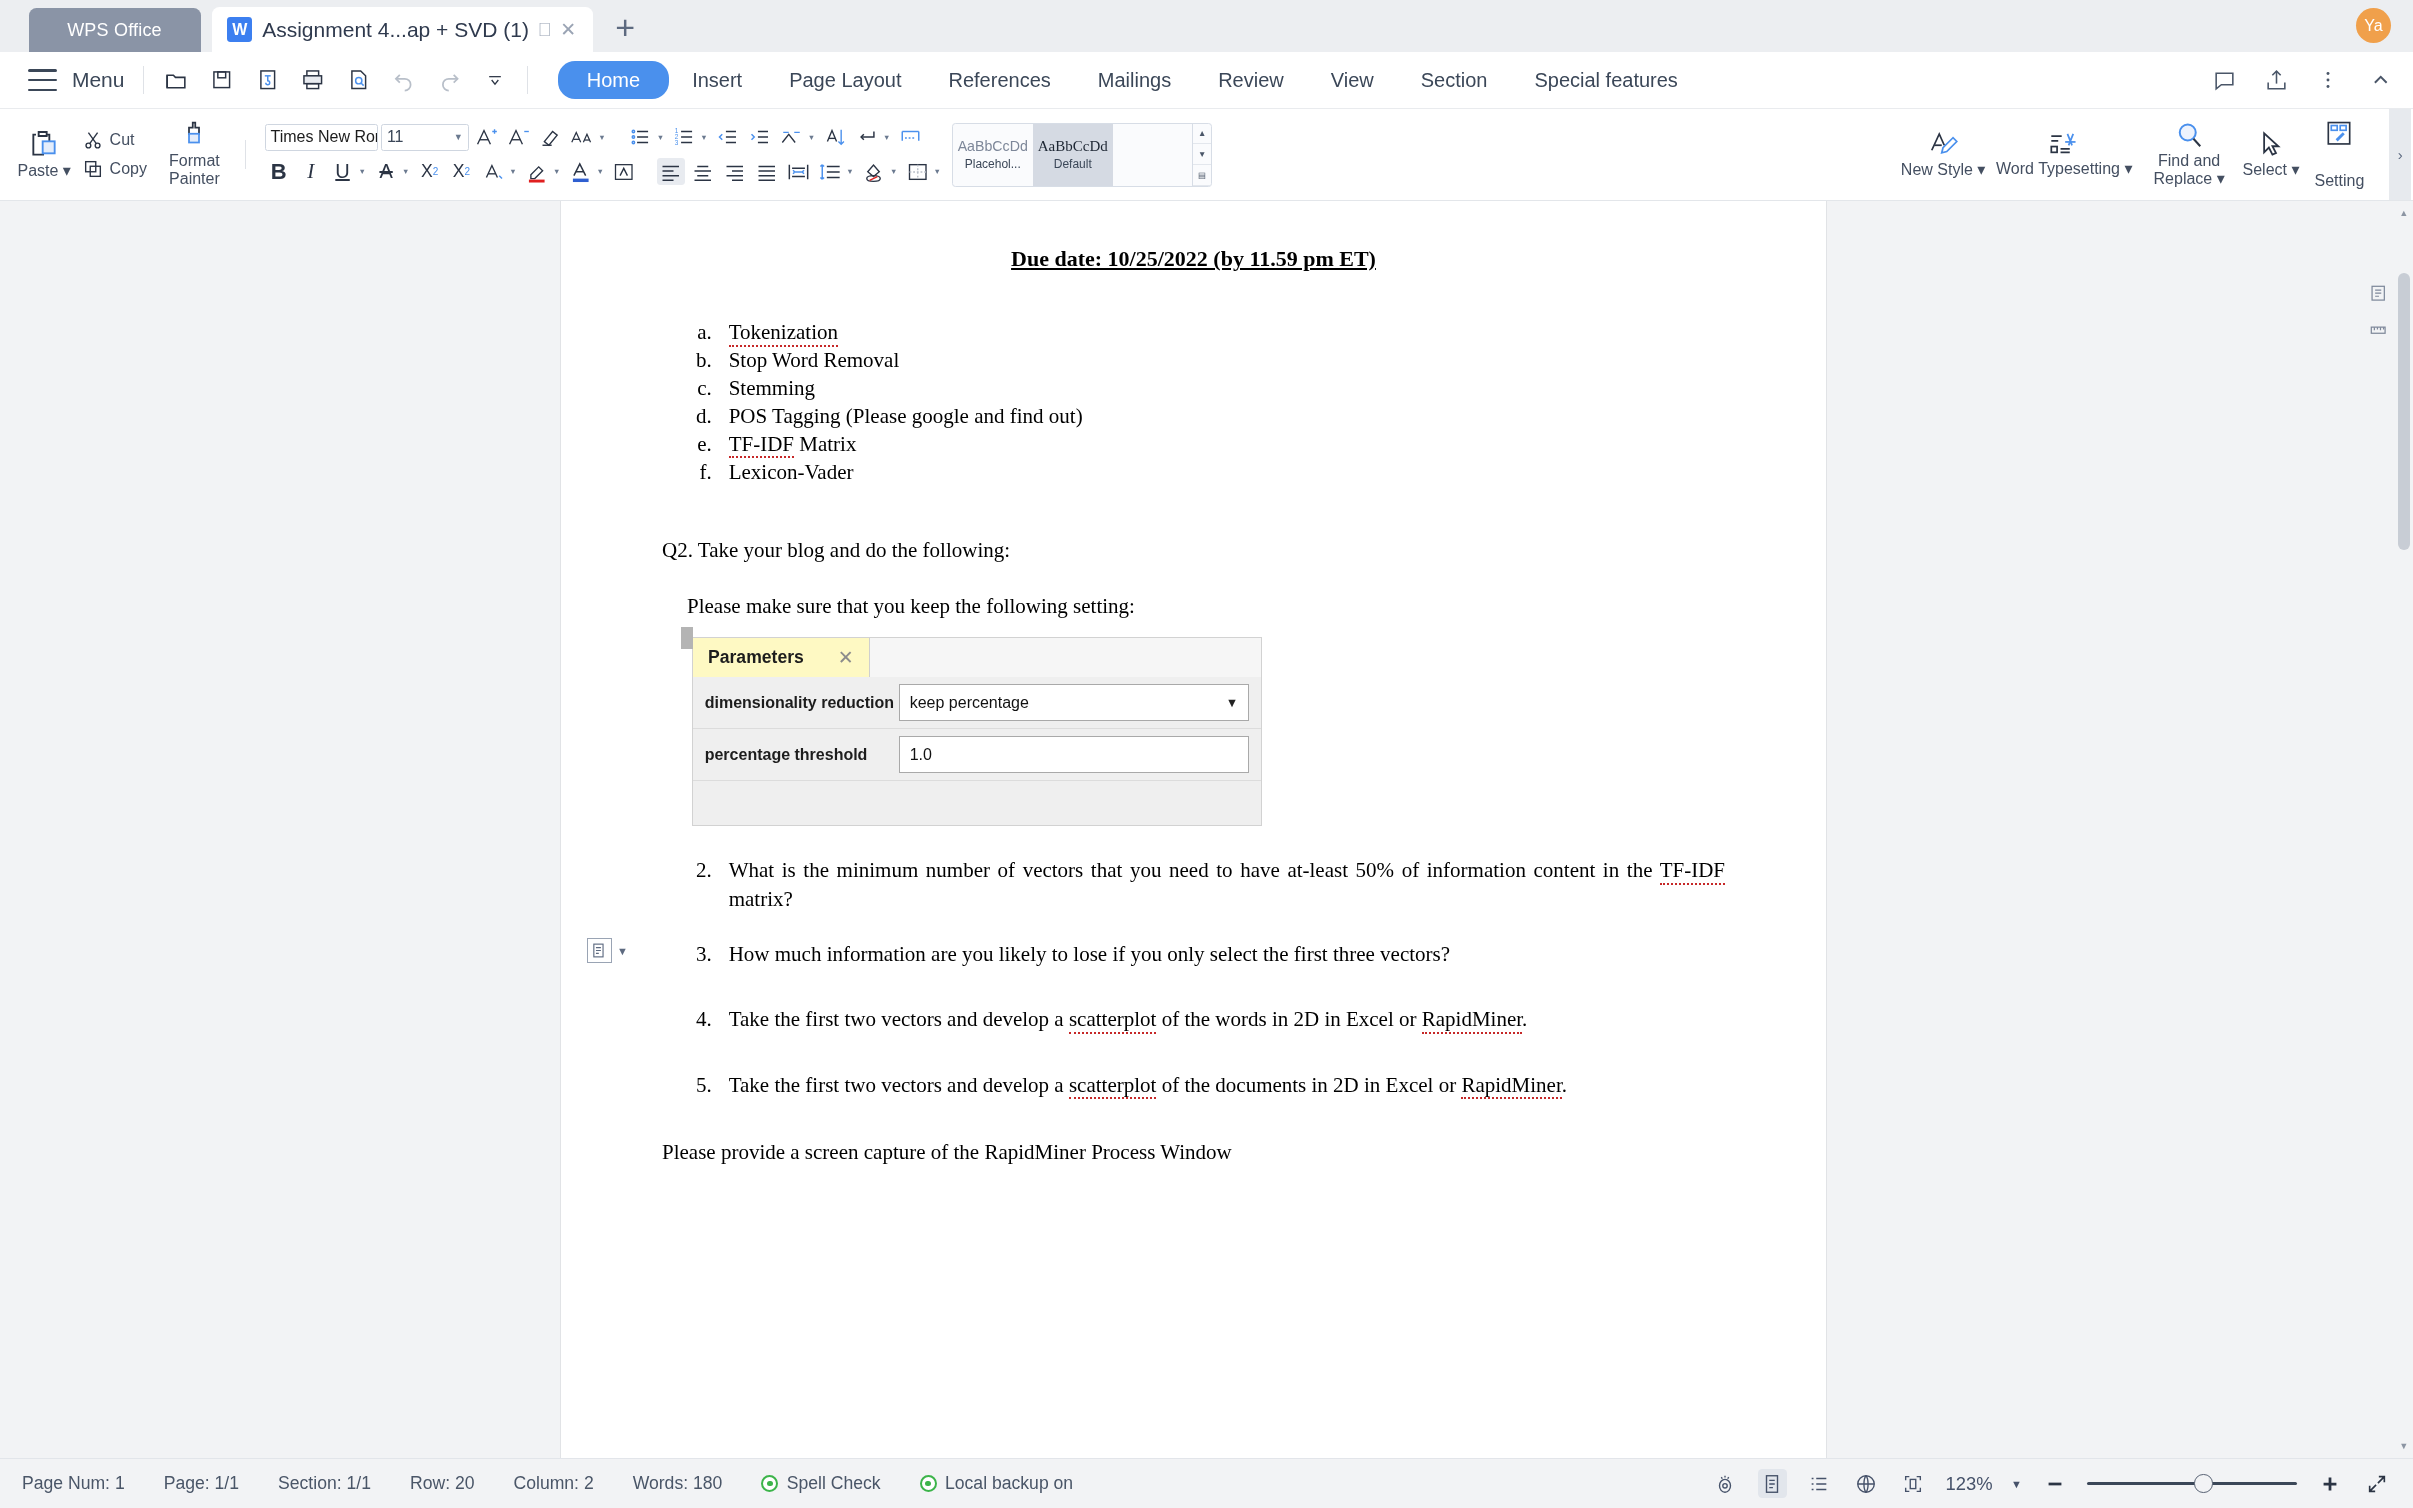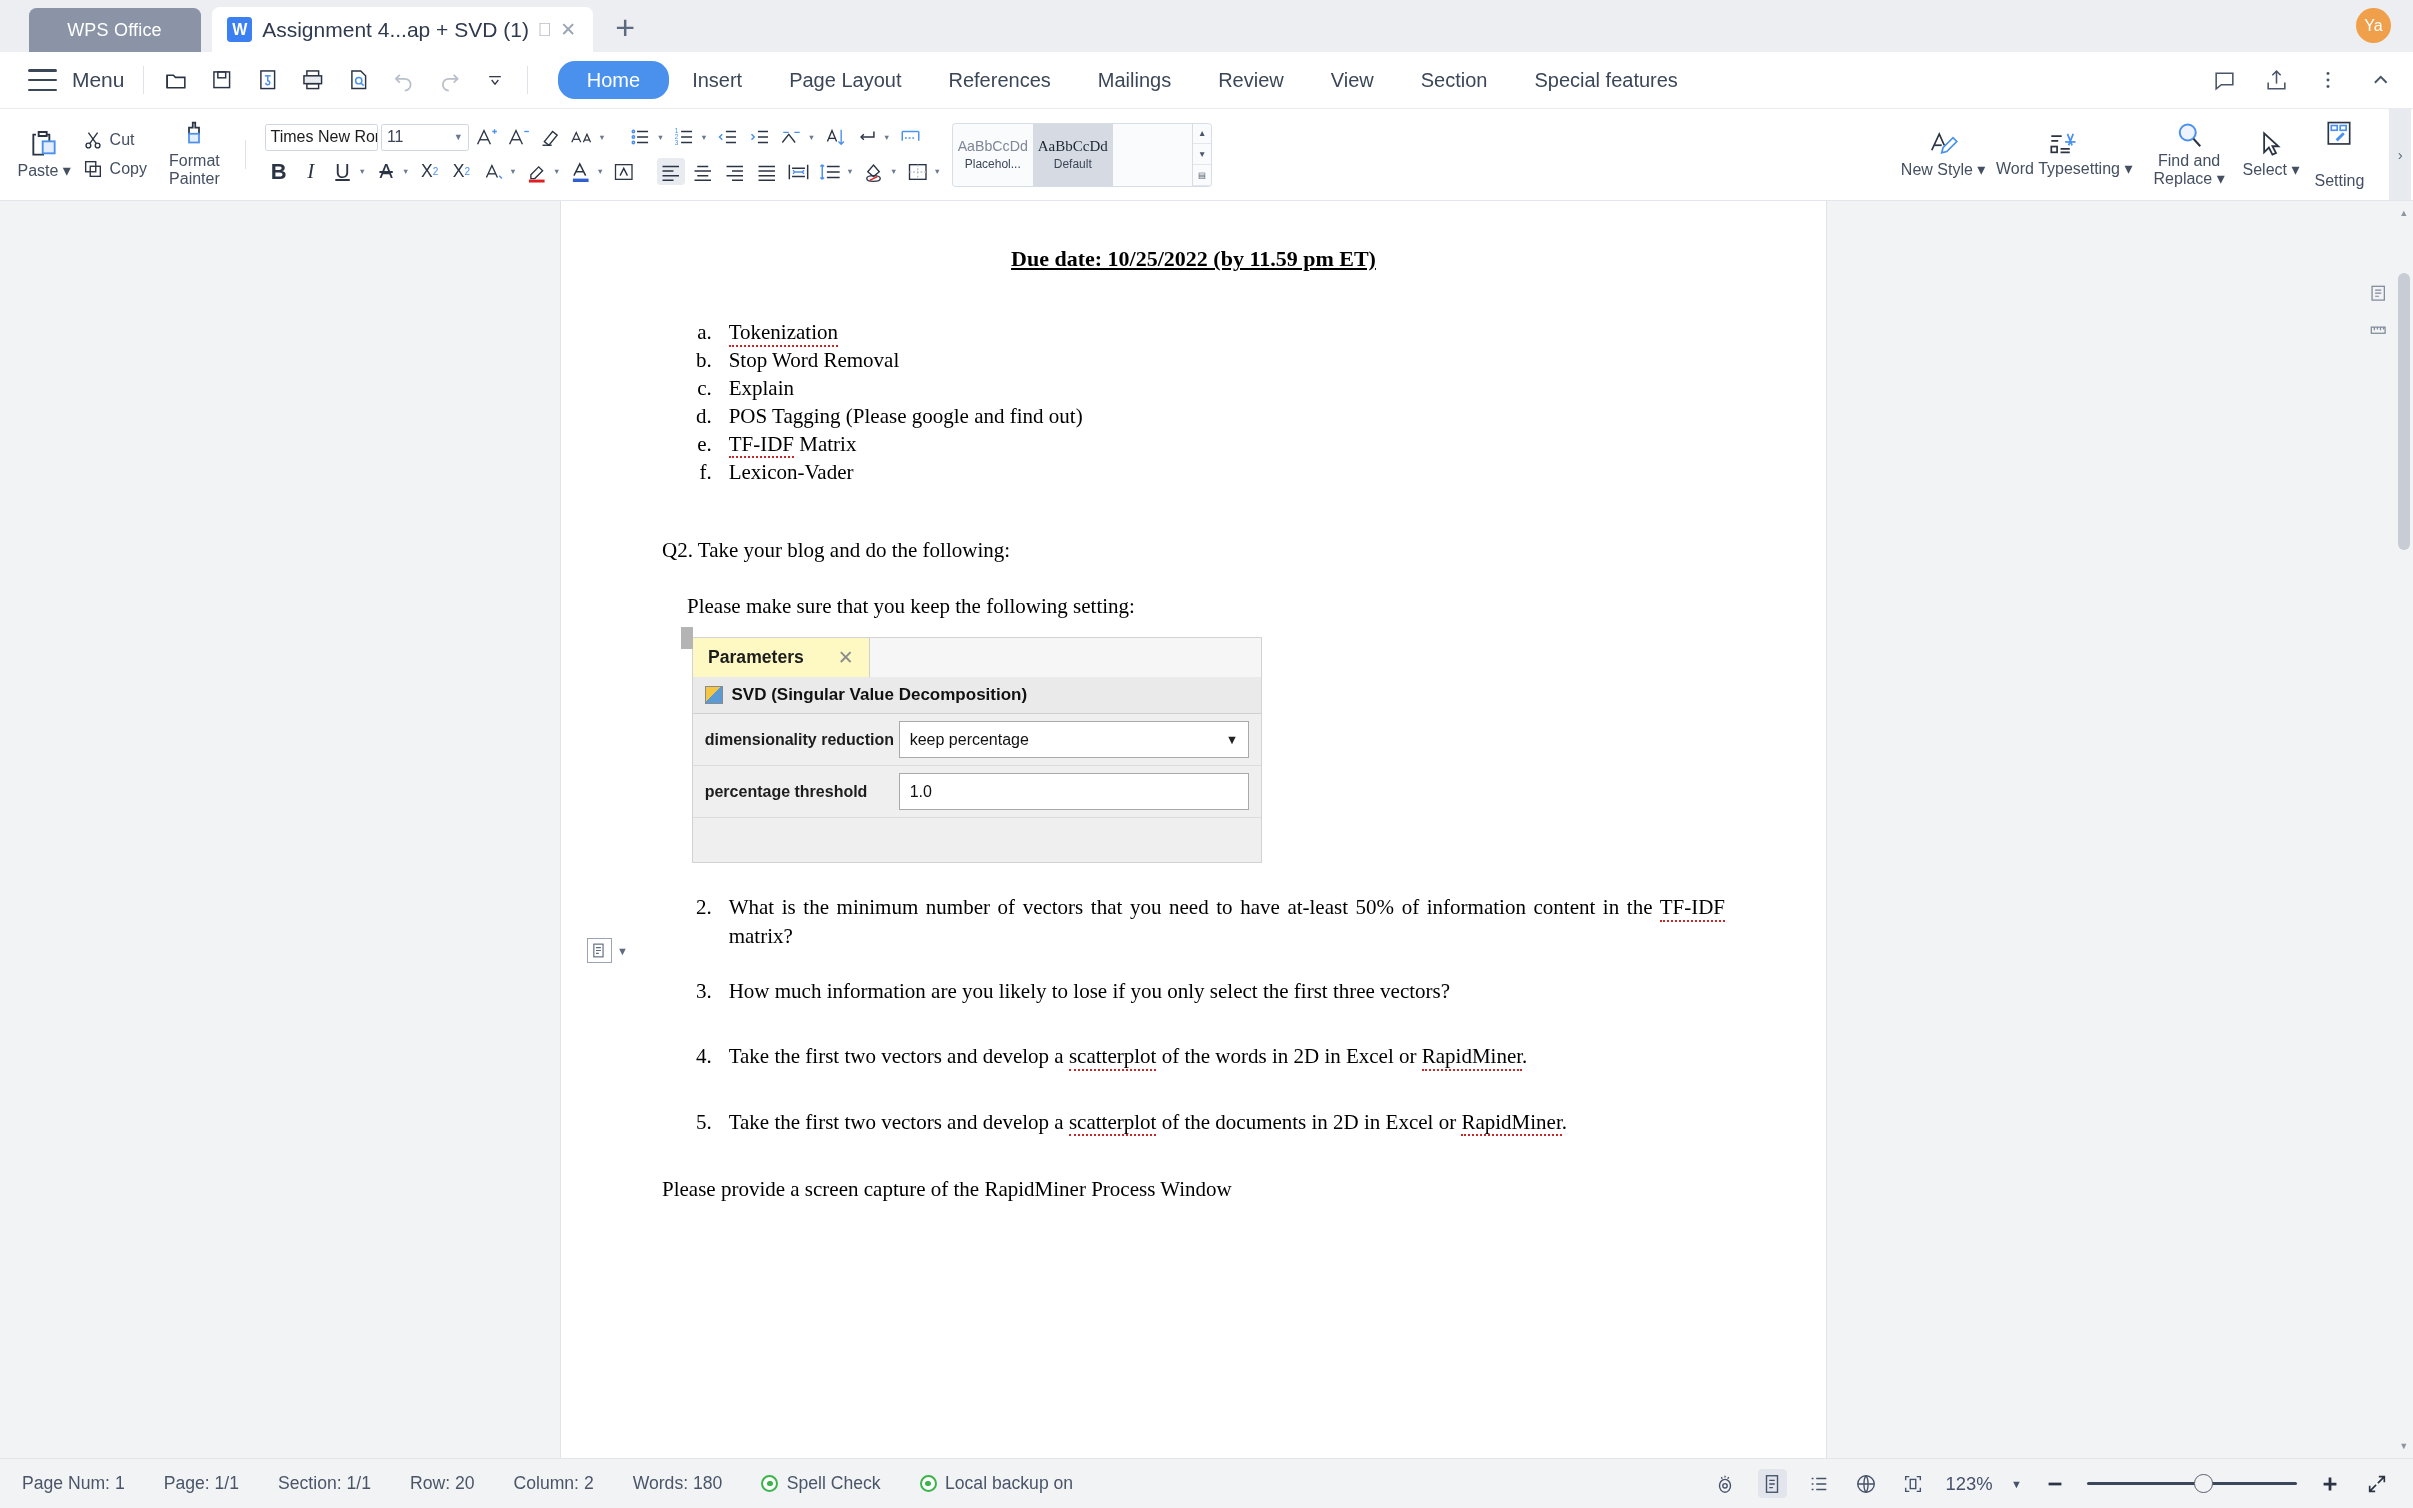--- a/index.html
+++ b/index.html
@@ -607,43 +607,39 @@
 
   <div class="page">
     <div class="doc-body">
 
       <div class="due">Due date: 10/25/2022 (by 11.59 pm ET)</div>
 
 
       <ol class="alpha">
         <li><span class="sp-red">Tokenization</span></li>
         <li>Stop Word Removal</li>
-        <li>Explain</li>
+        <li>Stemming</li>
         <li>POS Tagging (Please google and find out)</li>
         <li><span class="sp-red">TF-IDF</span> Matrix</li>
         <li>Lexicon-Vader</li>
       </ol>
 
       <div class="q" style="margin-top:49px;">Q2. Take your blog and do the following:</div>
 
 
       <div class="para-ind" style="margin-top:30px;">Please make sure that you keep the following setting:</div>
 
       <div class="paramimg">
         <div class="selhandle"></div>
         <div class="pi-tabbar">
           <div class="pi-tab">
             <span>Parameters</span>
             <span class="x">✕</span>
           </div>
           <div class="pi-tab-rest"></div>
-        </div>
-        <div class="pi-header">
-          <span class="pi-ico"></span>
-          <span class="t">SVD (Singular Value Decomposition)</span>
         </div>
         <div class="pi-row">
           <span class="pi-lab">dimensionality reduction</span>
           <span class="pi-field">
             <span>keep percentage</span>
             <span class="dd">▼</span>
           </span>
         </div>
         <div class="pi-row">
           <span class="pi-lab">percentage threshold</span>

